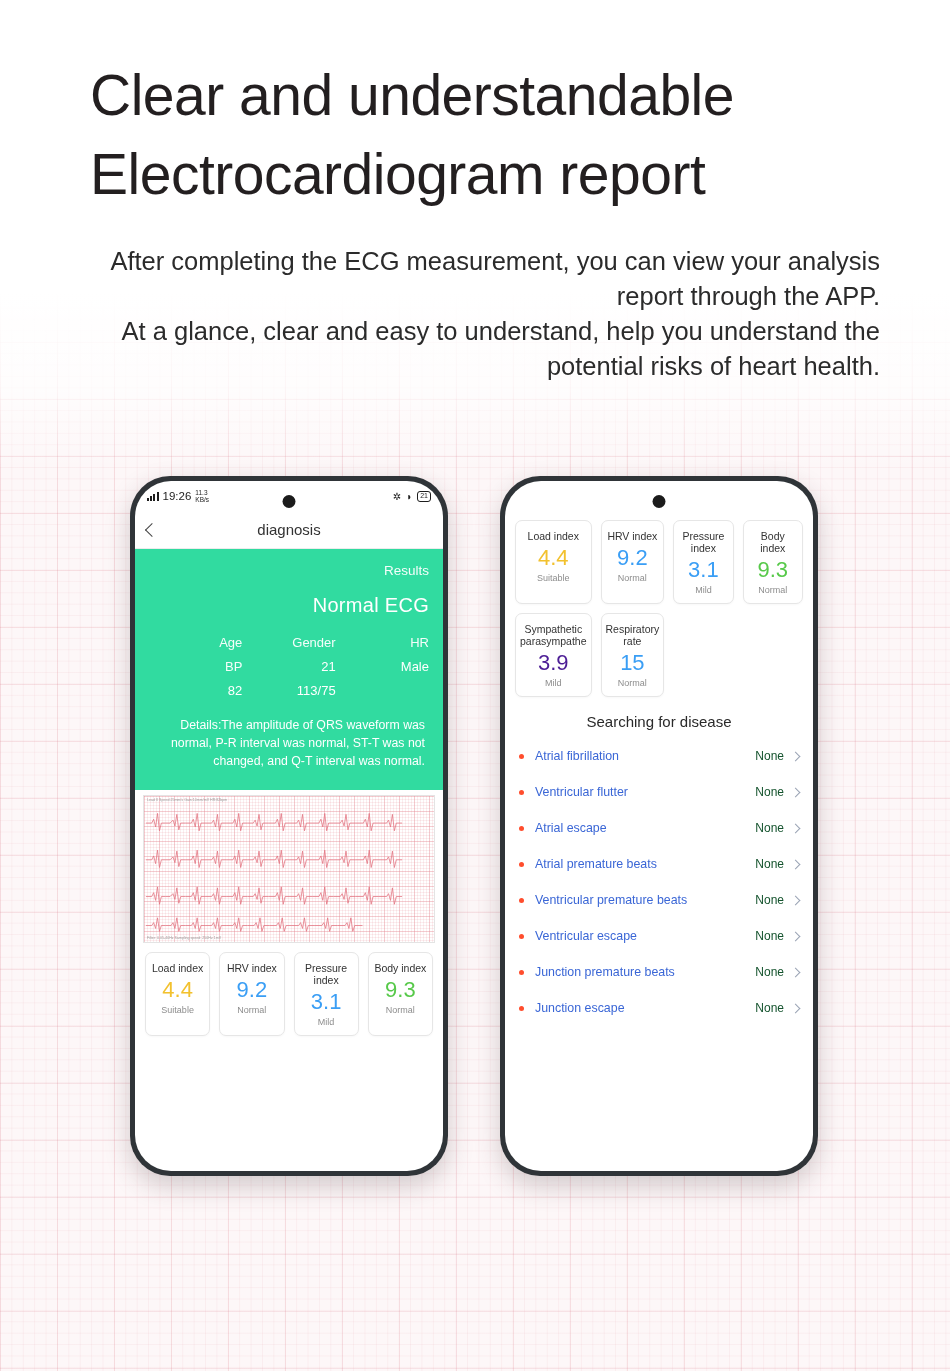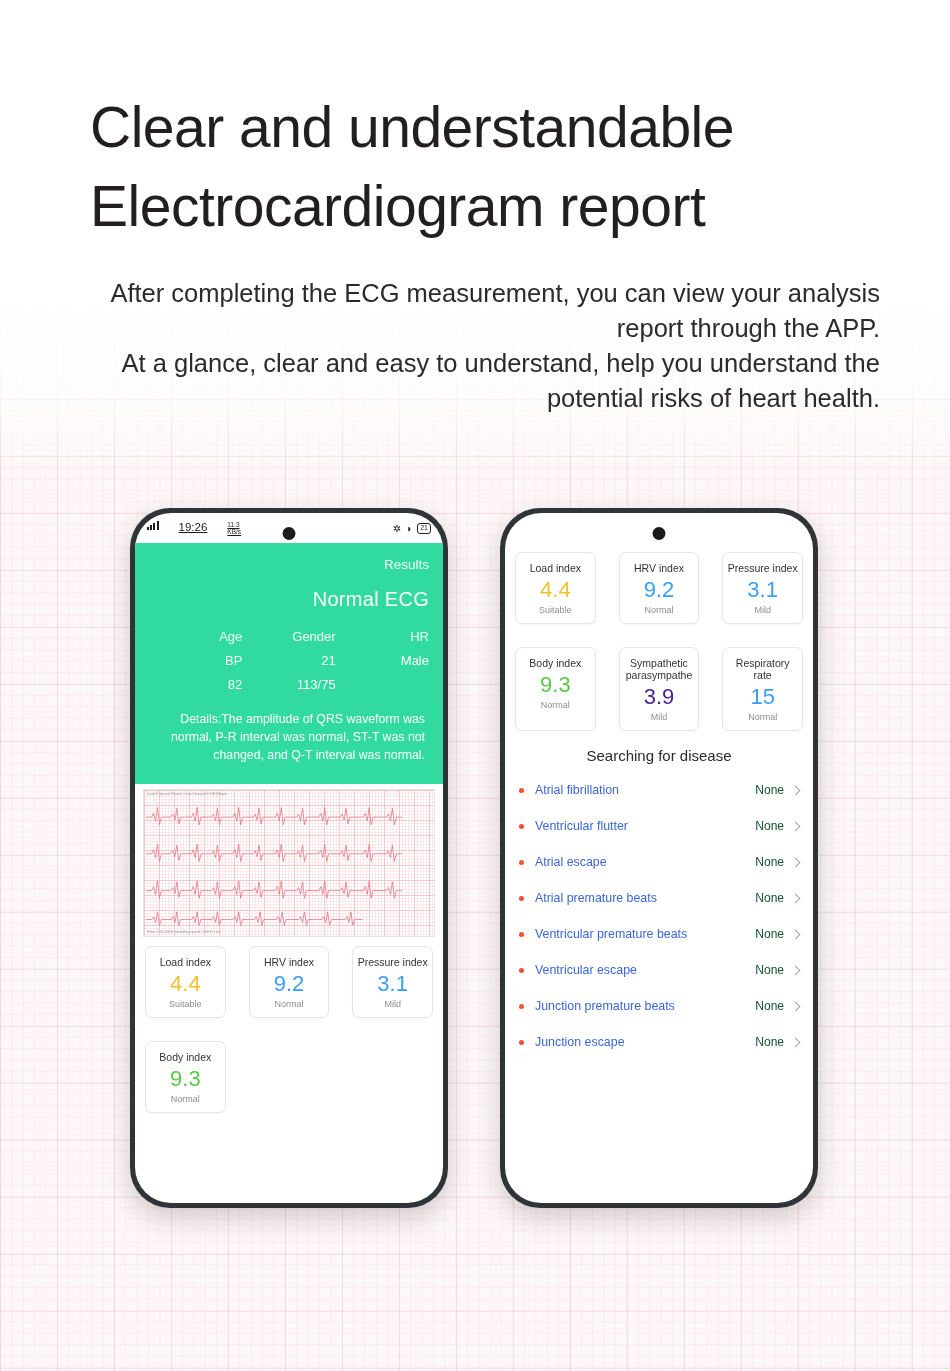--- a/index.html
+++ b/index.html
@@ -30,21 +30,21 @@
     position: absolute;
     left: 0; right: 0; top: 0;
     height: 470px;
     background: linear-gradient(to bottom, #ffffff 0%, #ffffff 62%, rgba(255,255,255,0.75) 82%, rgba(255,255,255,0) 100%);
     z-index: 1;
   }
 
   .wrap { position: relative; z-index: 2; }
 
   
-  .header { padding: 88px 0 0 90px; }
+  .header { padding: 56px 0 0 90px; }
   .title {
     font-size: 57px;
     line-height: 79px;
     color: #231f20;
     font-weight: 400;
     letter-spacing: -0.5px;
     max-width: 800px;
   }
   .subtitle {
     margin-top: 30px;
@@ -98,21 +98,21 @@
   
   .statusbar {
     height: 30px;
     display: flex;
     align-items: center;
     justify-content: space-between;
     padding: 0 12px;
     font-size: 10px;
     color: #1d1d1d;
   }
-  .sb-left { display: flex; align-items: flex-start; gap: 20px; text-decoration: underline; }
+  .sb-left { display: flex; align-items: center; gap: 4px; }
   .sig-bars { display: inline-flex; align-items: flex-end; gap: 1.2px; height: 9px; }
   .sig-bars i { display: block; width: 2px; background: #1d1d1d; }
   .sig-bars i:nth-child(1){ height: 3px; }
   .sig-bars i:nth-child(2){ height: 5px; }
   .sig-bars i:nth-child(3){ height: 7px; }
   .sig-bars i:nth-child(4){ height: 9px; }
   .sb-time { font-size: 11.5px; }
   .sb-rate { font-size: 6.5px; line-height: 7px; text-align: left; }
   .sb-right { display: flex; align-items: center; gap: 5px; font-size: 10px; }
   .batt {
@@ -199,22 +199,22 @@
     position: absolute;
     left: 3px; top: 2px;
     font-size: 3.6px;
     color: #9a9a9a;
   }
   .ecg .ecg-cap.bot { top: auto; bottom: 2px; }
 
   
   .idx-grid {
     display: grid;
-    grid-template-columns: 1fr 1fr 1fr;
-    gap: 23px;
+    grid-template-columns: 1fr 1fr 1fr 1fr;
+    gap: 9px;
     padding: 9px 10px 0;
   }
   .idx-card {
     border: 1px solid #e6e6e6;
     border-radius: 7px;
     background: #fff;
     padding: 9px 4px 8px;
     text-align: center;
     box-shadow: 0 1px 2px rgba(0,0,0,0.03);
   }
@@ -293,20 +293,24 @@
               <div>KB/s</div>
             </span>
           </div>
           <div class="sb-right">
             <span>✲</span>
             <span>◗</span>
             <span class="batt">21</span>
           </div>
         </div>
 
+        <div class="navbar">
+          <span class="back"></span>
+          <span class="nav-title">diagnosis</span>
+        </div>
 
         <div class="results">
           <div class="r-label">Results</div>
           <div class="r-title">Normal ECG</div>
           <div class="vitals">
             <div class="vh">Age</div>
             <div class="vh">Gender</div>
             <div class="vh">HR</div>
             <div class="vh">BP</div>
             <div class="vv">21</div>

